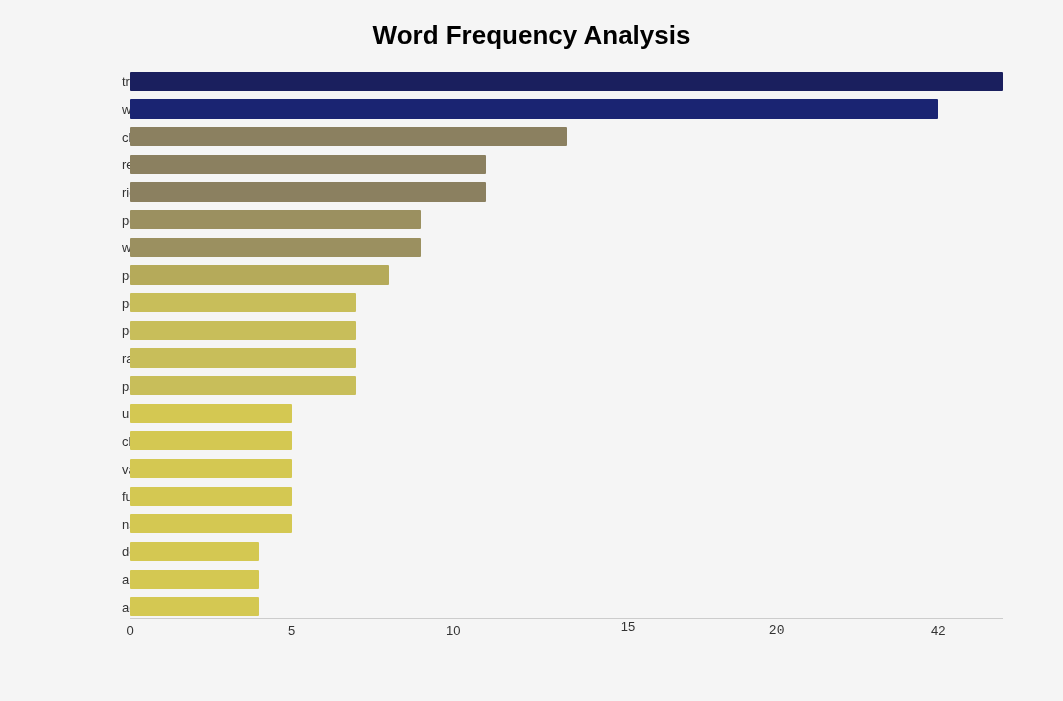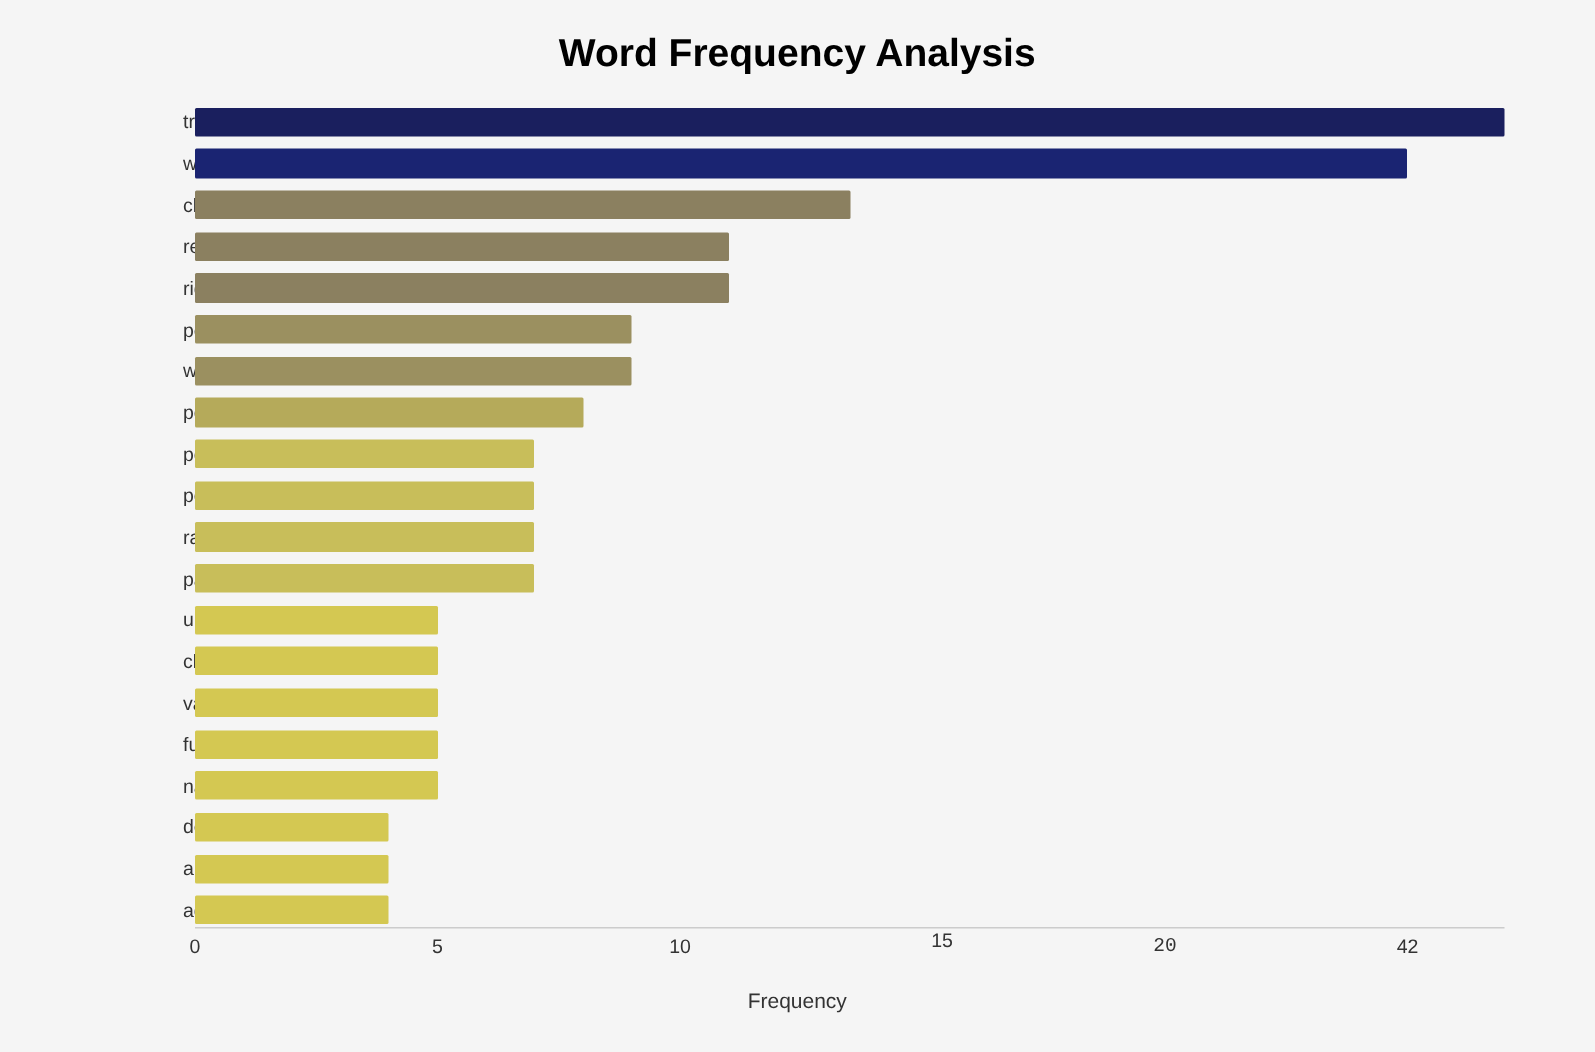--- a/index.html
+++ b/index.html
@@ -223,14 +223,13 @@
     <div class="axis-line"></div>
     <div class="x-axis" id="x-axis">
         <span class="x-tick" style="left: 0%; top: 4px;">0</span>
         <span class="x-tick" style="left: 18.5185%; top: 4px;">5</span>
         <span class="x-tick" style="left: 37.037%; top: 4px;">10</span>
         <span class="x-tick" style="left: 55.5556%; top: 0; margin-left: 13px;">15</span>
         <span class="x-tick" style="left: 74.0741%; top: 4px; font-family: Liberation Mono, monospace;">20</span>
         <span class="x-tick" style="left: 92.5926%; top: 4px;">42</span>
       </div>
   </div>
-  <div style="text-align:center; margin-top: 10px; margin-left:-70px; font-size:14px; color:#333;">Frequency</div>
 </div>
 
 </body></html>

